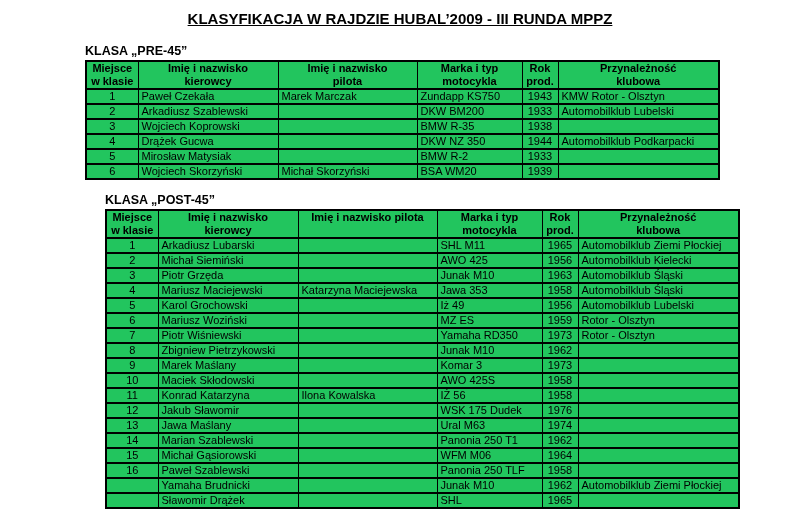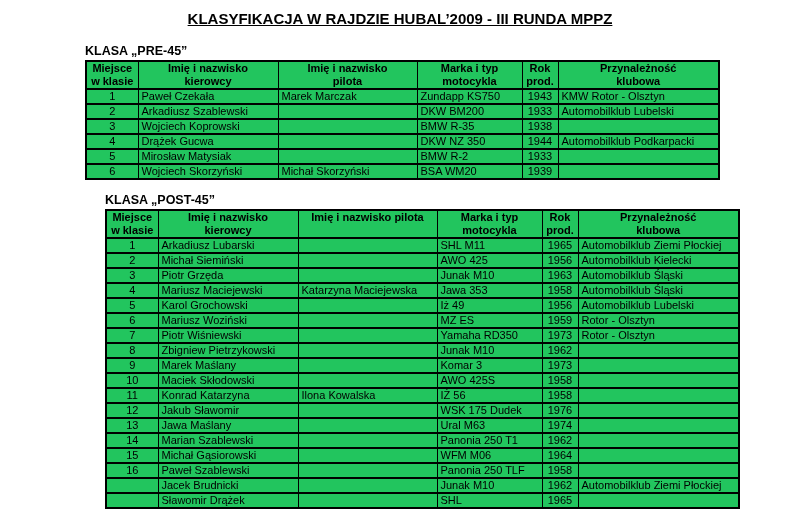--- a/index.html
+++ b/index.html
@@ -304,21 +304,21 @@
           <tr>
             <td class="c">16</td>
             <td>Paweł Szablewski</td>
             <td></td>
             <td>Panonia 250 TLF</td>
             <td class="c">1958</td>
             <td></td>
           </tr>
           <tr>
             <td class="c"></td>
-            <td>Jacek Brudnicki</td>
+            <td>Yamaha Brudnicki</td>
             <td></td>
             <td>Junak M10</td>
             <td class="c">1962</td>
             <td>Automobilklub Ziemi Płockiej</td>
           </tr>
           <tr>
             <td class="c"></td>
             <td>Sławomir Drążek</td>
             <td></td>
             <td>SHL</td>

